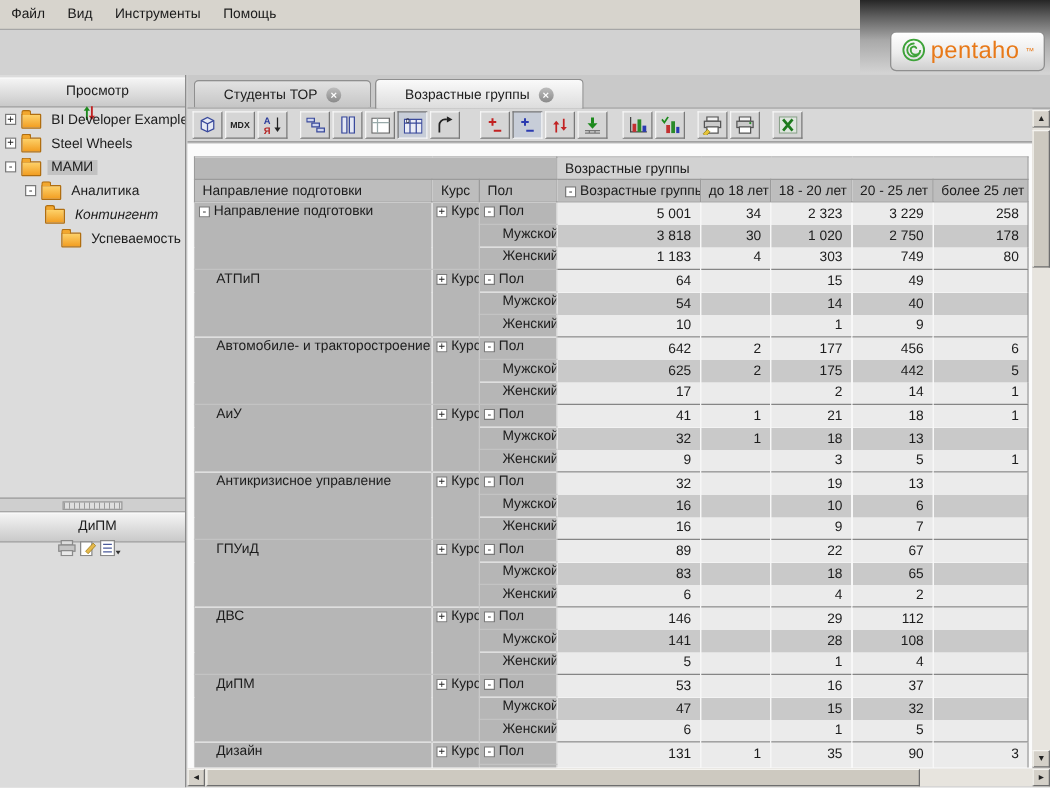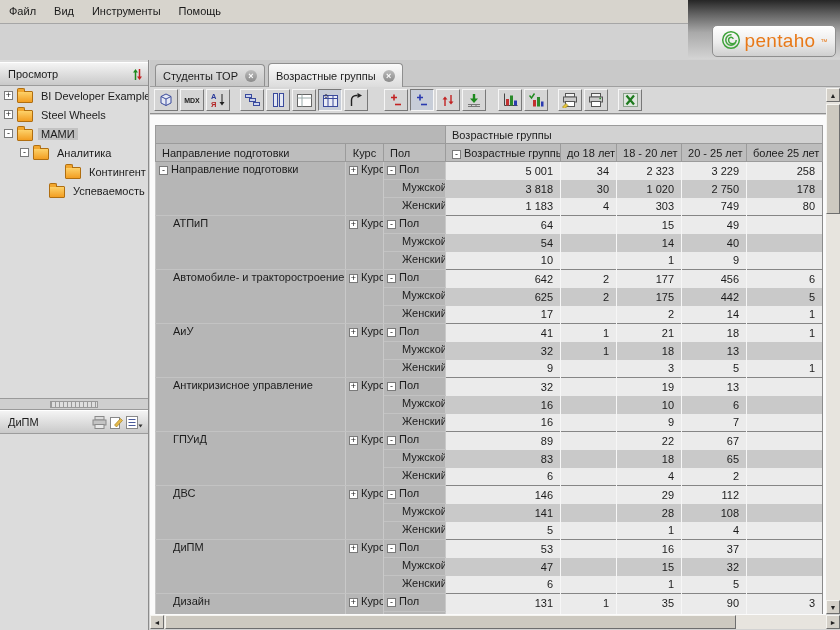--- a/index.html
+++ b/index.html
@@ -17,21 +17,21 @@
            box-shadow:inset 0 1px 0 #fff;display:flex;align-items:center;justify-content:center;gap:4px;}
   #logo-text{color:#e87918;font-size:19px;letter-spacing:.3px;line-height:28px;}
   #logo-tm{color:#e87918;font-size:7px;vertical-align:top;margin-left:1px;}
   #topband{position:absolute;left:0;top:24px;width:840px;height:36px;background:#d2d2d2;}
   
   #left-panel{position:absolute;left:0;top:60px;width:148px;height:570px;background:#dcdcdc;
            border-right:1px solid #8c8c8c;}
   .panel-header{position:absolute;left:0;width:148px;height:22px;
            background:linear-gradient(180deg,#f4f4f4,#c9c9c9);
            border-top:1px solid #ffffff;border-bottom:1px solid #9c9c9c;
-           line-height:21px;padding:0;display:flex;align-items:center;}
+           line-height:21px;padding:0;display:flex;align-items:center;flex-direction:column;}
   .panel-header .ttl{padding-left:8px;flex:1;}
   .hdr-icons{display:flex;align-items:center;gap:3px;padding-right:5px;}
   .hdr-icons span{display:inline-flex;}
   #browse-header{top:2px;}
   #tree{position:absolute;left:0;top:26px;width:148px;height:310px;overflow:hidden;}
   .tree-row{height:19px;display:flex;align-items:center;white-space:nowrap;}
   .exp{display:inline-block;width:9px;height:9px;box-sizing:border-box;border:1px solid #7a7a7a;
        background:#fff;font-size:9px;line-height:7px;text-align:center;color:#222;flex:0 0 9px;}
   .tree-row .exp{margin-right:4px;}
   .exp-spacer{display:inline-block;width:13px;flex:0 0 13px;}
@@ -42,21 +42,21 @@
   .tree-label{padding:0 3px;}
   .tree-label.selected{background:#c2c2c2;}
   #splitter{position:absolute;left:0;top:338px;width:148px;height:10px;background:#cfcfcf;
        border-top:1px solid #9a9a9a;border-bottom:1px solid #9a9a9a;display:flex;justify-content:center;align-items:center;}
   #splitter .grip{width:46px;height:5px;border:1px solid #9a9a9a;background:
        repeating-linear-gradient(90deg,#9a9a9a 0 1px,#dedede 1px 4px);}
   #files-header{top:350px;}
   
   #tabs-bar{position:absolute;left:150px;top:60px;width:690px;height:27px;background:#c9c9c9;
        border-bottom:1px solid #9f9f9f;display:flex;align-items:flex-end;padding-left:5px;box-sizing:border-box;}
-  .tab{display:inline-flex;align-items:center;height:21px;padding:0 7px;margin-right:3px;
+  .tab{display:inline-flex;align-items:center;height:21px;padding:0 23px;margin-right:3px;
        border:1px solid #8f8f8f;border-bottom:none;border-radius:4px 4px 0 0;
        background:linear-gradient(180deg,#e2e2e2,#c5c5c5);position:relative;}
   .tab.active{background:linear-gradient(180deg,#fafafa,#dcdcdc);height:23px;margin-bottom:-1px;z-index:2;}
   .tab-close{display:inline-block;width:12px;height:12px;border-radius:6px;margin-left:7px;
        background:linear-gradient(180deg,#bdbdbd,#8a8a8a);color:#fff;font-size:9px;line-height:12px;
        text-align:center;font-weight:bold;}
   .tab-close:before{content:"\00d7";}
   #toolbar{position:absolute;left:150px;top:87px;width:676px;height:27px;background:#d8d8d8;
        border-bottom:1px solid #8f8f8f;display:flex;align-items:center;padding-left:4px;box-sizing:border-box;}
   .tbtn{width:24px;height:22px;box-sizing:border-box;margin-right:2px;display:inline-flex;
@@ -137,21 +137,21 @@
       <div class="tree-row" style="padding-left: 4px;">
         <span class="exp">-</span>
         <span class="folder"></span>
         <span class="tree-label selected">МАМИ</span>
       </div>
       <div class="tree-row" style="padding-left: 20px;">
         <span class="exp">-</span>
         <span class="folder"></span>
         <span class="tree-label">Аналитика</span>
       </div>
-      <div class="tree-row" style="padding-left: 52px;">
+      <div class="tree-row" style="padding-left: 23px; font-style: italic;">
         <span class="exp-spacer"></span>
         <span class="folder"></span>
         <span class="tree-label">Контингент</span>
       </div>
       <div class="tree-row" style="padding-left: 36px;">
         <span class="exp-spacer"></span>
         <span class="folder"></span>
         <span class="tree-label">Успеваемость</span>
       </div>
     </div>

